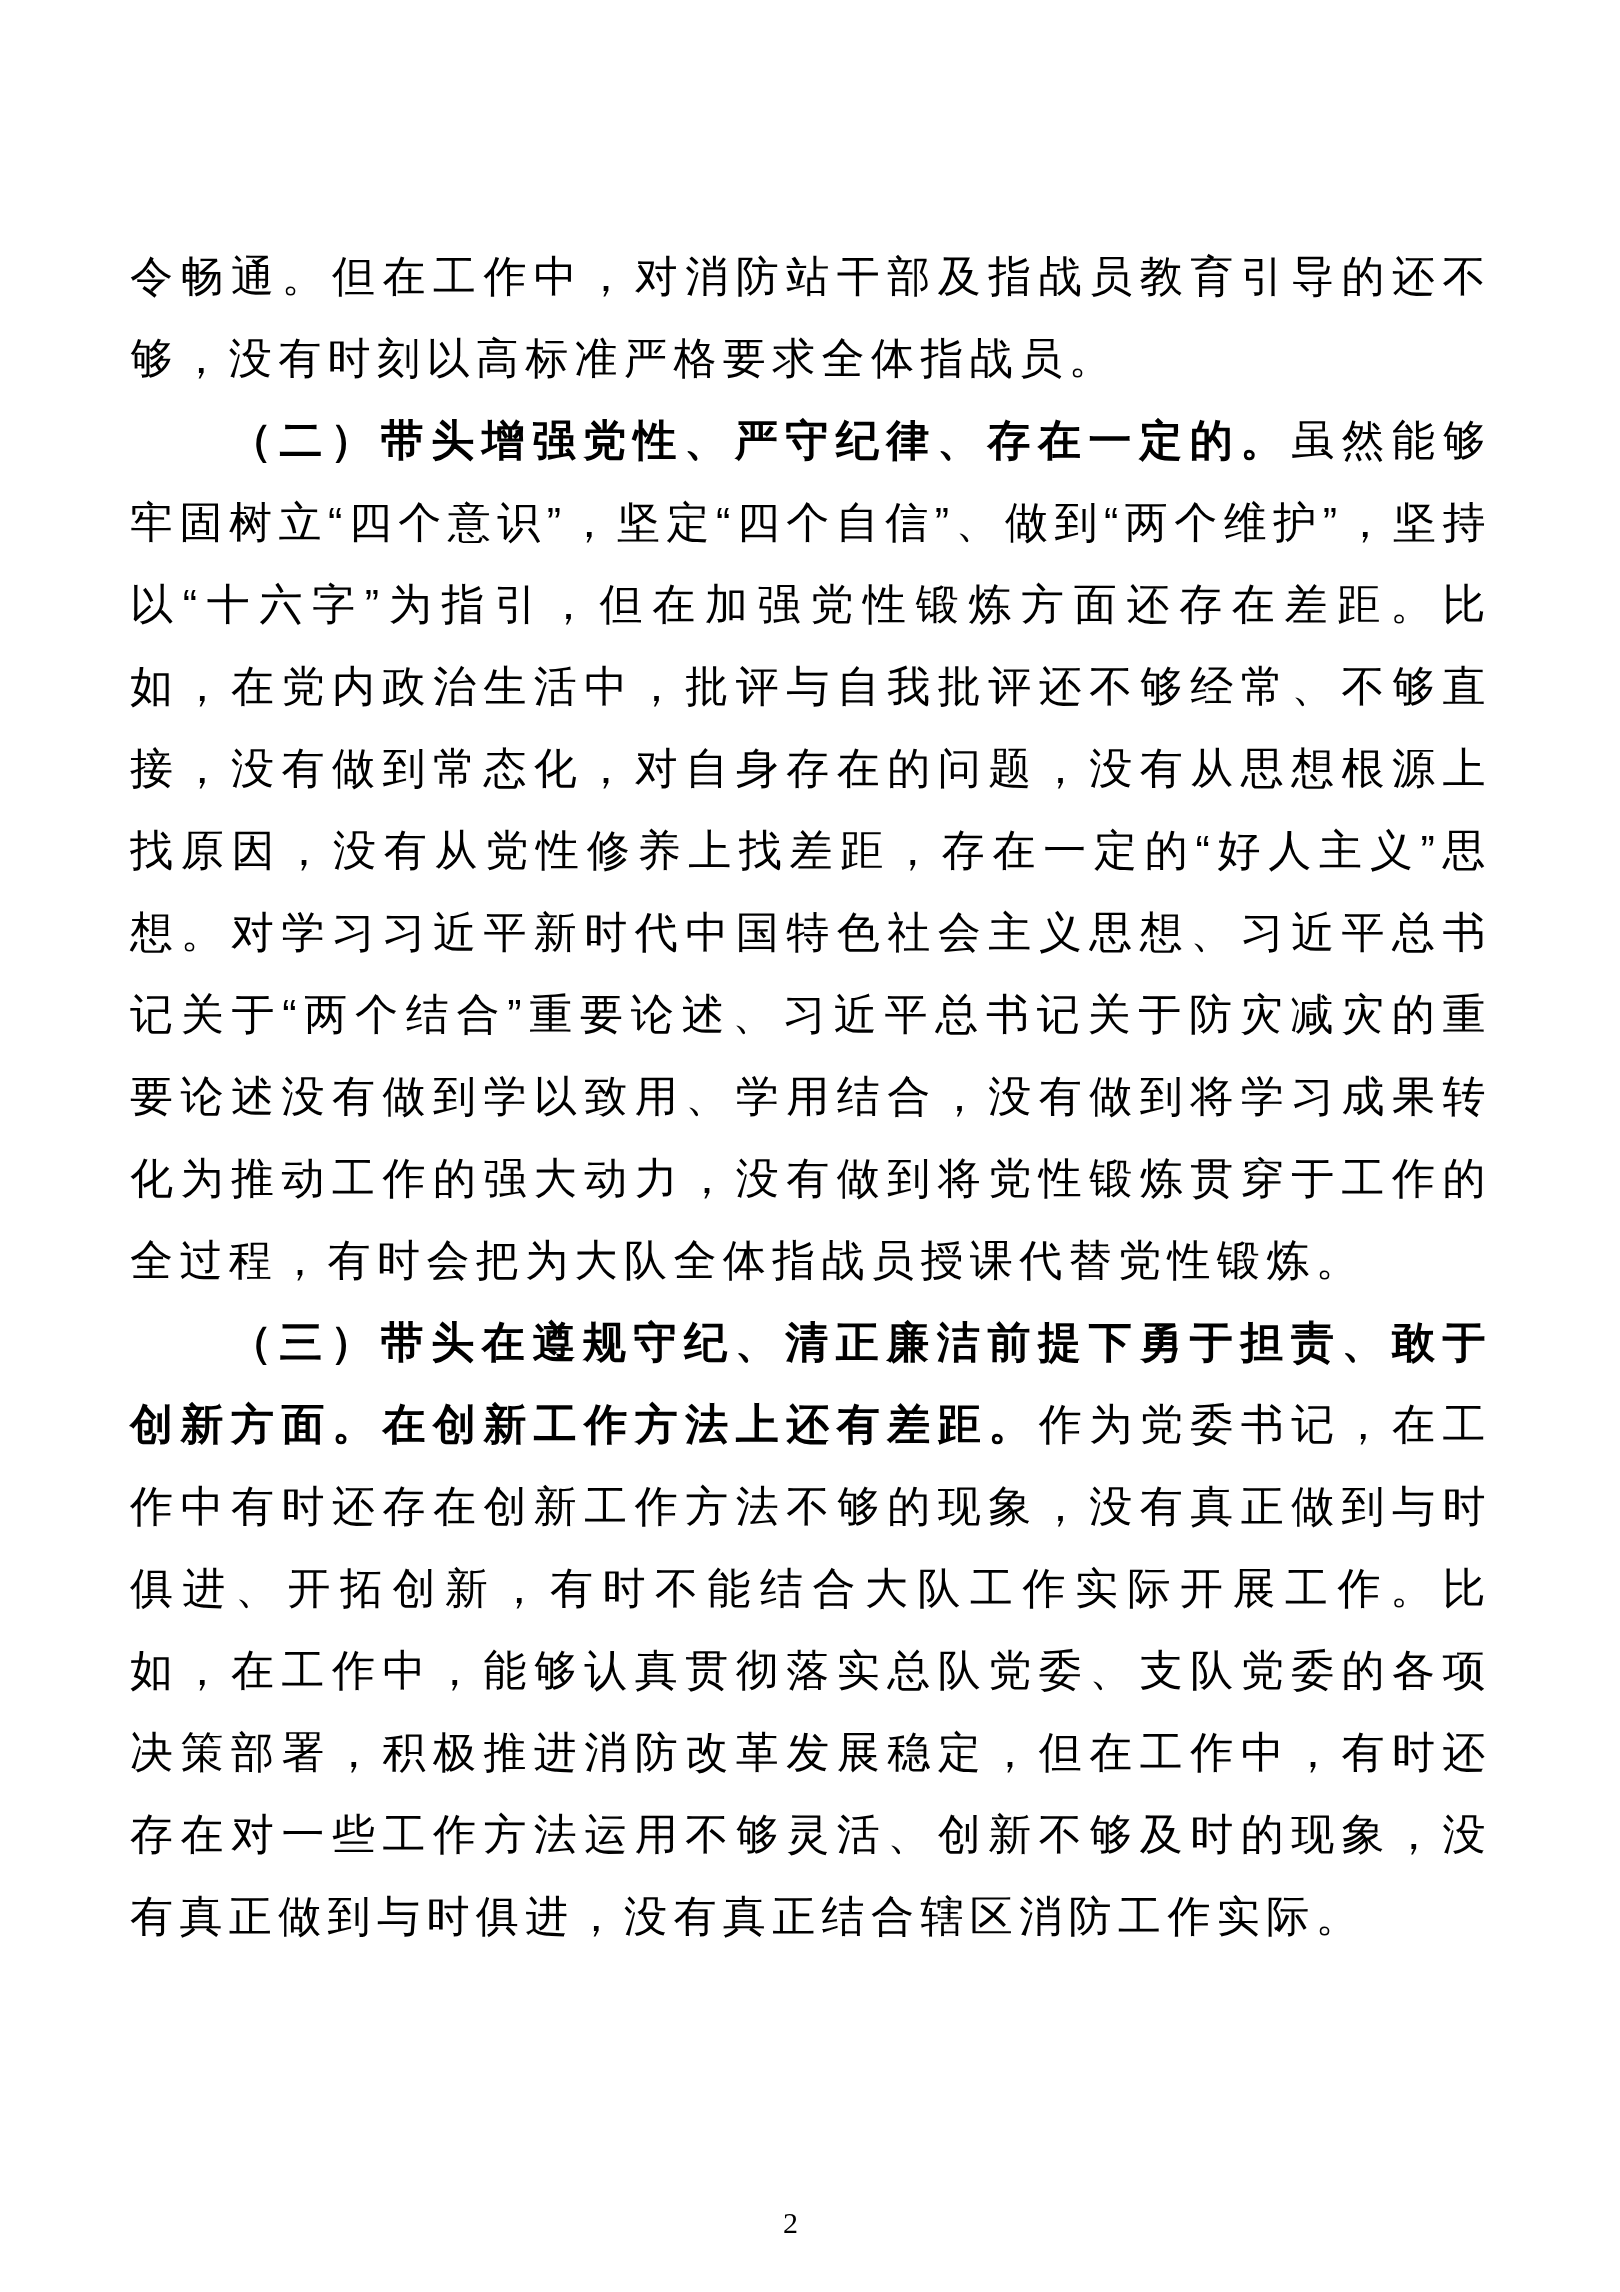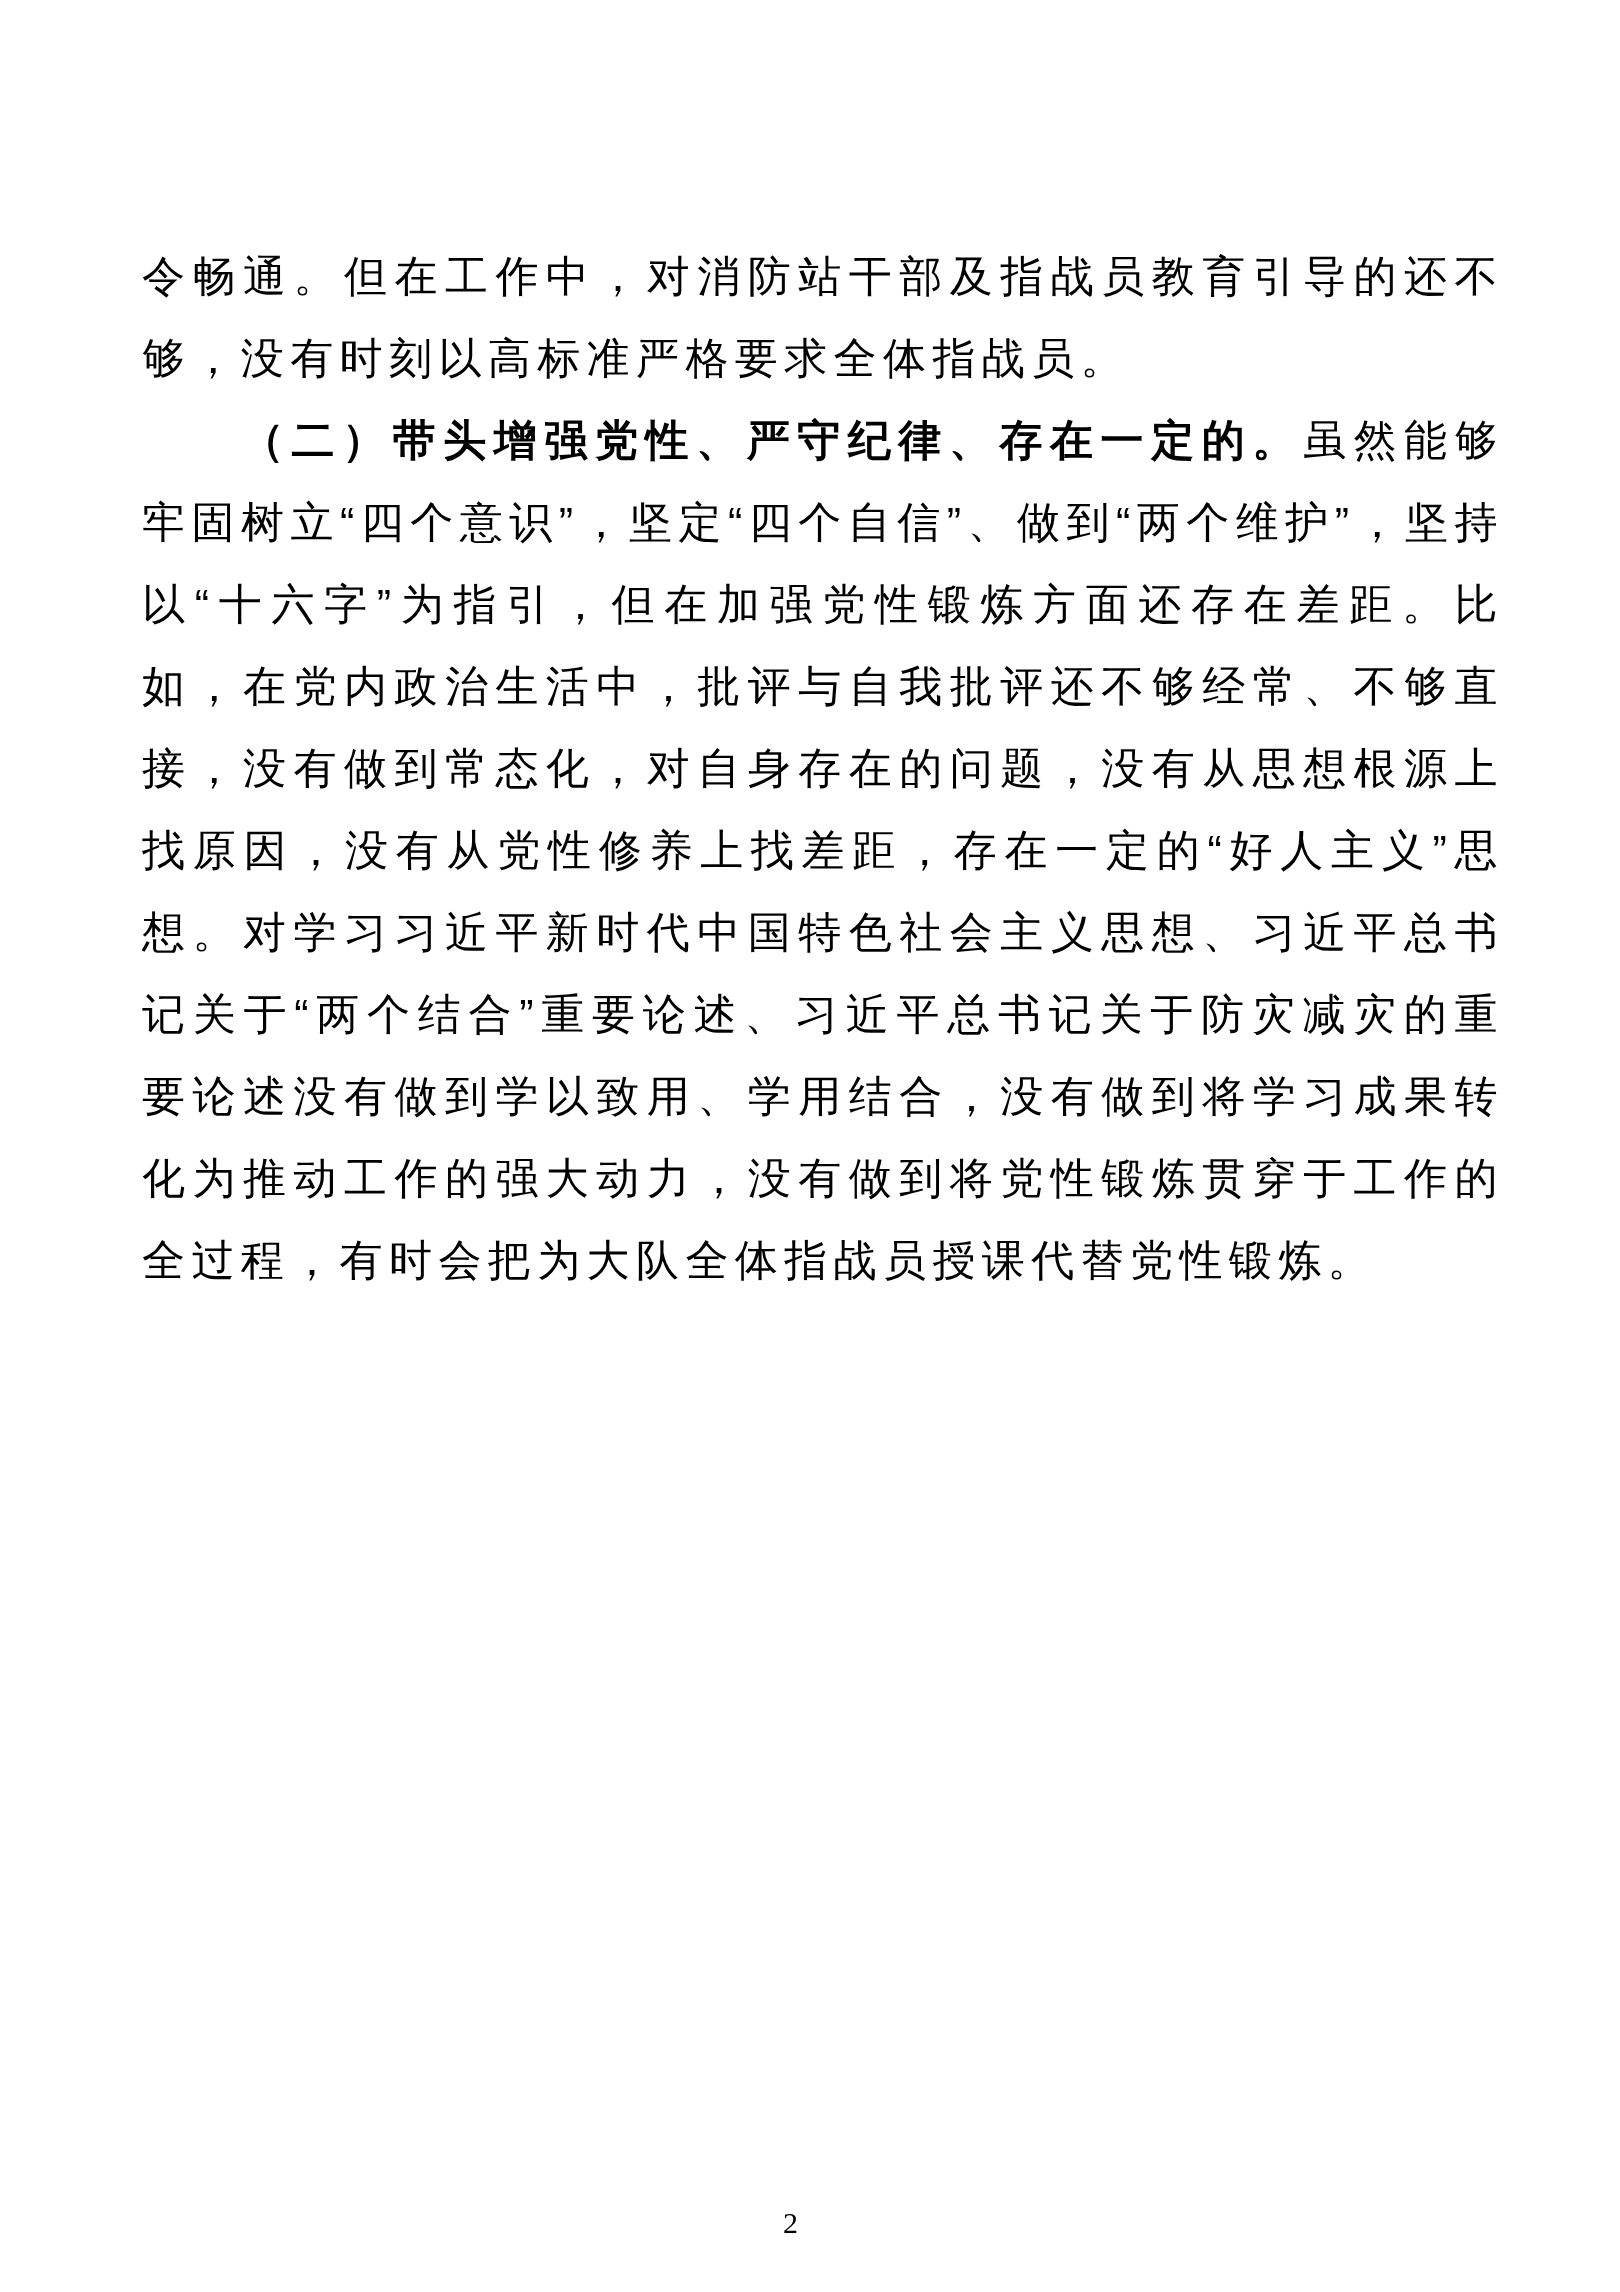--- a/index.html
+++ b/index.html
@@ -11,21 +11,21 @@
     position: relative;
     width: 1620px;
     height: 2293px;
     background: #ffffff;
     overflow: hidden;
     font-family: "Liberation Sans", sans-serif;
     color: #000000;
   }
   .content {
     position: absolute;
-    left: 142px;
+    left: 130px;
     top: 235px;
     width: 1362px;
   }
   .content p {
     margin: 0;
     padding: 0;
     font-size: 43px;
     line-height: 82px;
     letter-spacing: 6.4px;
     text-align: justify;
@@ -51,16 +51,17 @@
     color: #000000;
   }
 </style>
 </head>
 <body>
 
 <div class="page">
   <div class="content">
     <p><span>令畅通。但在工作中，对消防站干部及指战员教育引导的还不够，没有时刻以高标准严格要求全体指战员。</span></p>
     <p class="indent"><span class="bold-run">（二）带头增强党性、严守纪律、存在一定的。</span><span>虽然能够牢固树立“四个意识”，坚定“四个自信”、做到“两个维护”，坚持以“十六字”为指引，但在加强党性锻炼方面还存在差距。比如，在党内政治生活中，批评与自我批评还不够经常、不够直接，没有做到常态化，对自身存在的问题，没有从思想根源上找原因，没有从党性修养上找差距，存在一定的“好人主义”思想。对学习习近平新时代中国特色社会主义思想、习近平总书记关于“两个结合”重要论述、习近平总书记关于防灾减灾的重要论述没有做到学以致用、学用结合，没有做到将学习成果转化为推动工作的强大动力，没有做到将党性锻炼贯穿于工作的全过程，有时会把为大队全体指战员授课代替党性锻炼。</span></p>
+    <p class="indent"><span class="bold-run">（三）带头在遵规守纪、清正廉洁前提下勇于担责、敢于创新方面。在创新工作方法上还有差距。</span><span>作为党委书记，在工作中有时还存在创新工作方法不够的现象，没有真正做到与时俱进、开拓创新，有时不能结合大队工作实际开展工作。比如，在工作中，能够认真贯彻落实总队党委、支队党委的各项决策部署，积极推进消防改革发展稳定，但在工作中，有时还存在对一些工作方法运用不够灵活、创新不够及时的现象，没有真正做到与时俱进，没有真正结合辖区消防工作实际。</span></p>
   </div>
   <div class="footer">2</div>
 </div>
 
 
 </body></html>

